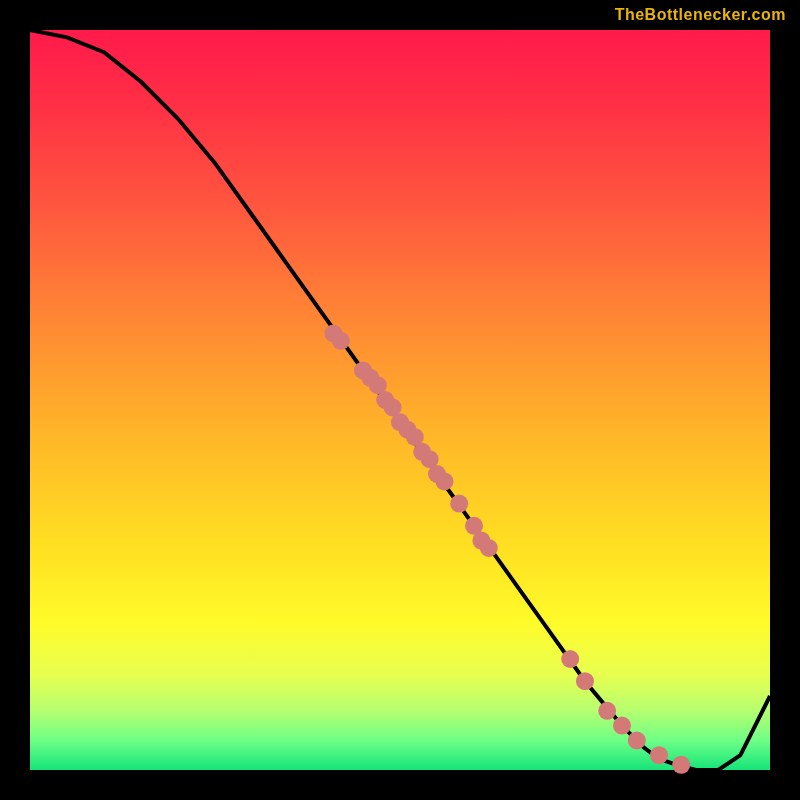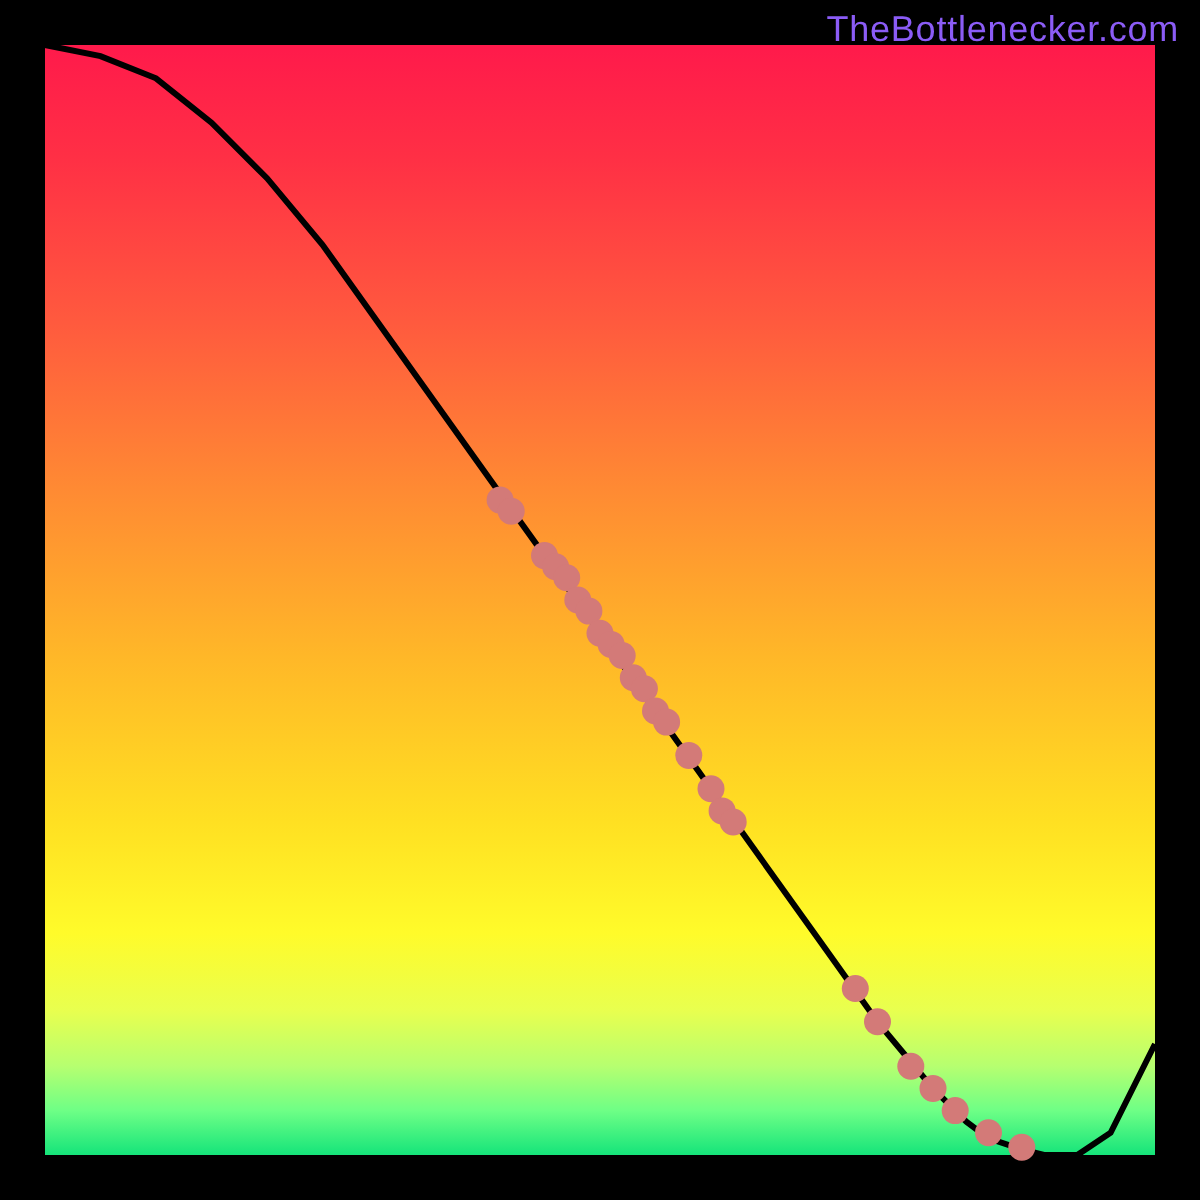--- a/index.html
+++ b/index.html
@@ -47,23 +47,23 @@
     left: 0;
     top: 0;
     width: 740px;
     height: 740px;
     overflow: visible;
   }
   .watermark {
     position: absolute;
     top: 6px;
     right: 14px;
-    color: #8b5cf6;
-    font-size: 24px;
-    font-weight: 400;
+    color: #eab308;
+    font-size: 16px;
+    font-weight: 700;
     letter-spacing: 0.5px;
     user-select: none;
   }
 </style>
 </head>
 <body>
 
 <div class="chart-wrap">
   <div class="plot-area">
     <svg class="curve" viewBox="0 0 740 740" preserveAspectRatio="none">

